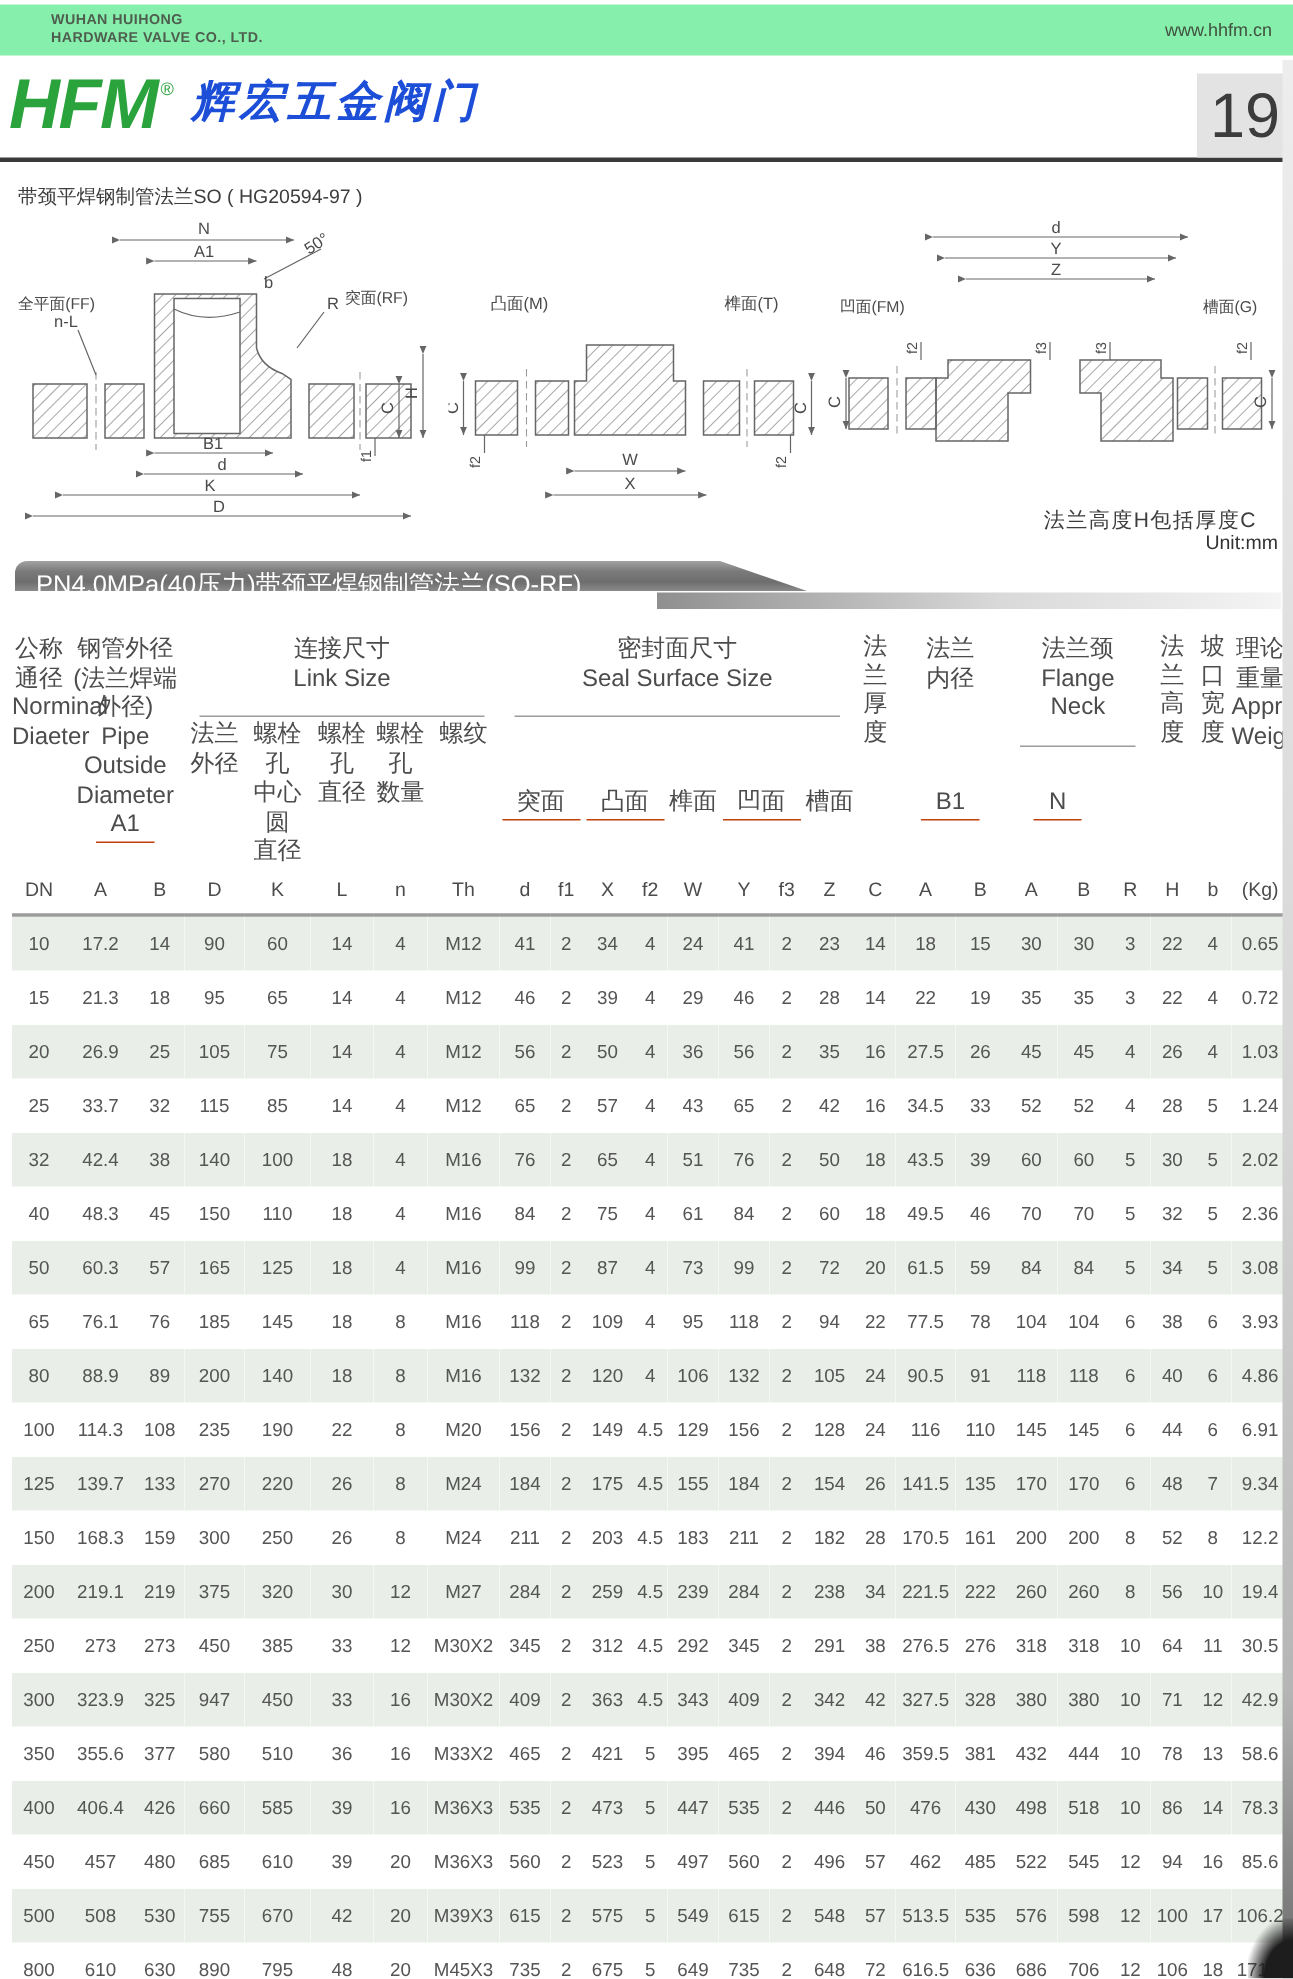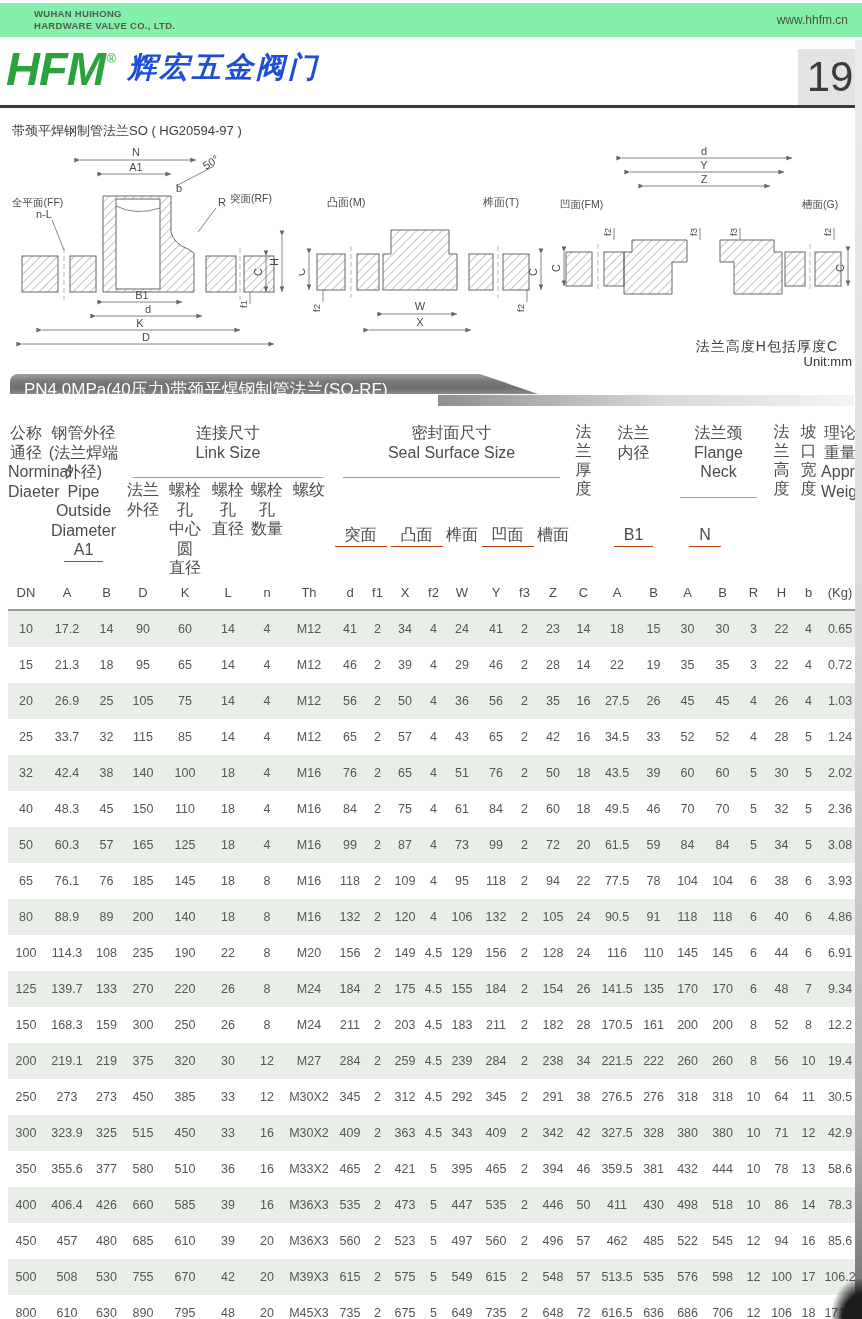--- a/index.html
+++ b/index.html
@@ -708,21 +708,21 @@
             <td>318</td>
             <td>10</td>
             <td>64</td>
             <td>11</td>
             <td>30.5</td>
           </tr>
           <tr class="shaded">
             <td>300</td>
             <td>323.9</td>
             <td>325</td>
-            <td>515</td>
+            <td>947</td>
             <td>450</td>
             <td>33</td>
             <td>16</td>
             <td>M30X2</td>
             <td>409</td>
             <td>2</td>
             <td>363</td>
             <td>4.5</td>
             <td>343</td>
             <td>409</td>
@@ -776,21 +776,21 @@
             <td>M36X3</td>
             <td>535</td>
             <td>2</td>
             <td>473</td>
             <td>5</td>
             <td>447</td>
             <td>535</td>
             <td>2</td>
             <td>446</td>
             <td>50</td>
-            <td>411</td>
+            <td>476</td>
             <td>430</td>
             <td>498</td>
             <td>518</td>
             <td>10</td>
             <td>86</td>
             <td>14</td>
             <td>78.3</td>
           </tr>
           <tr>
             <td>450</td>

